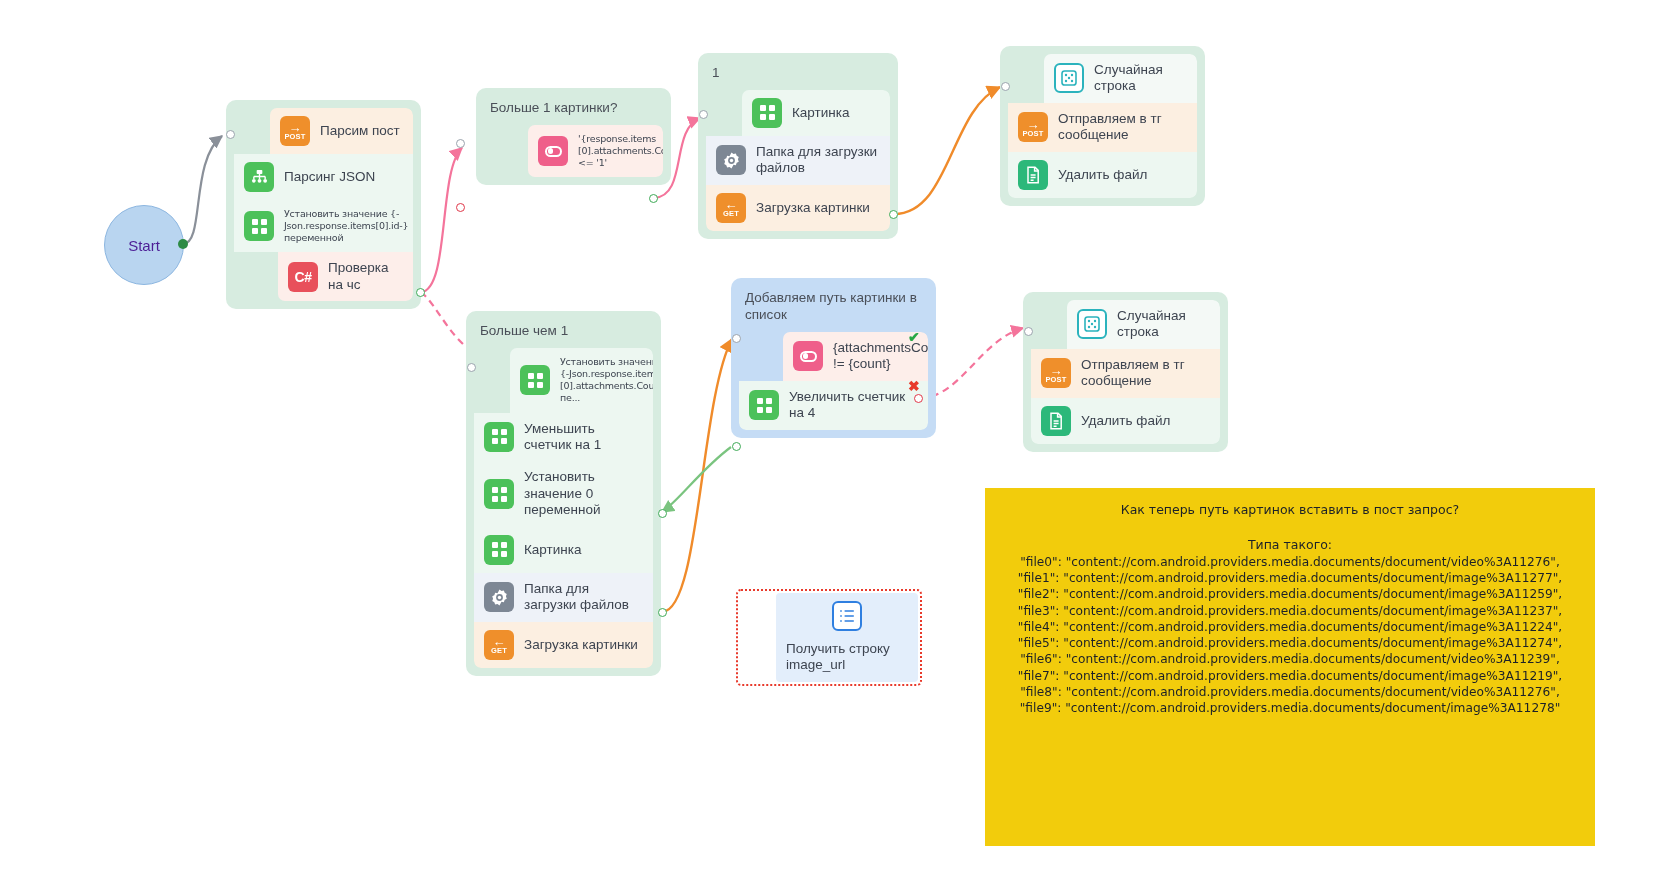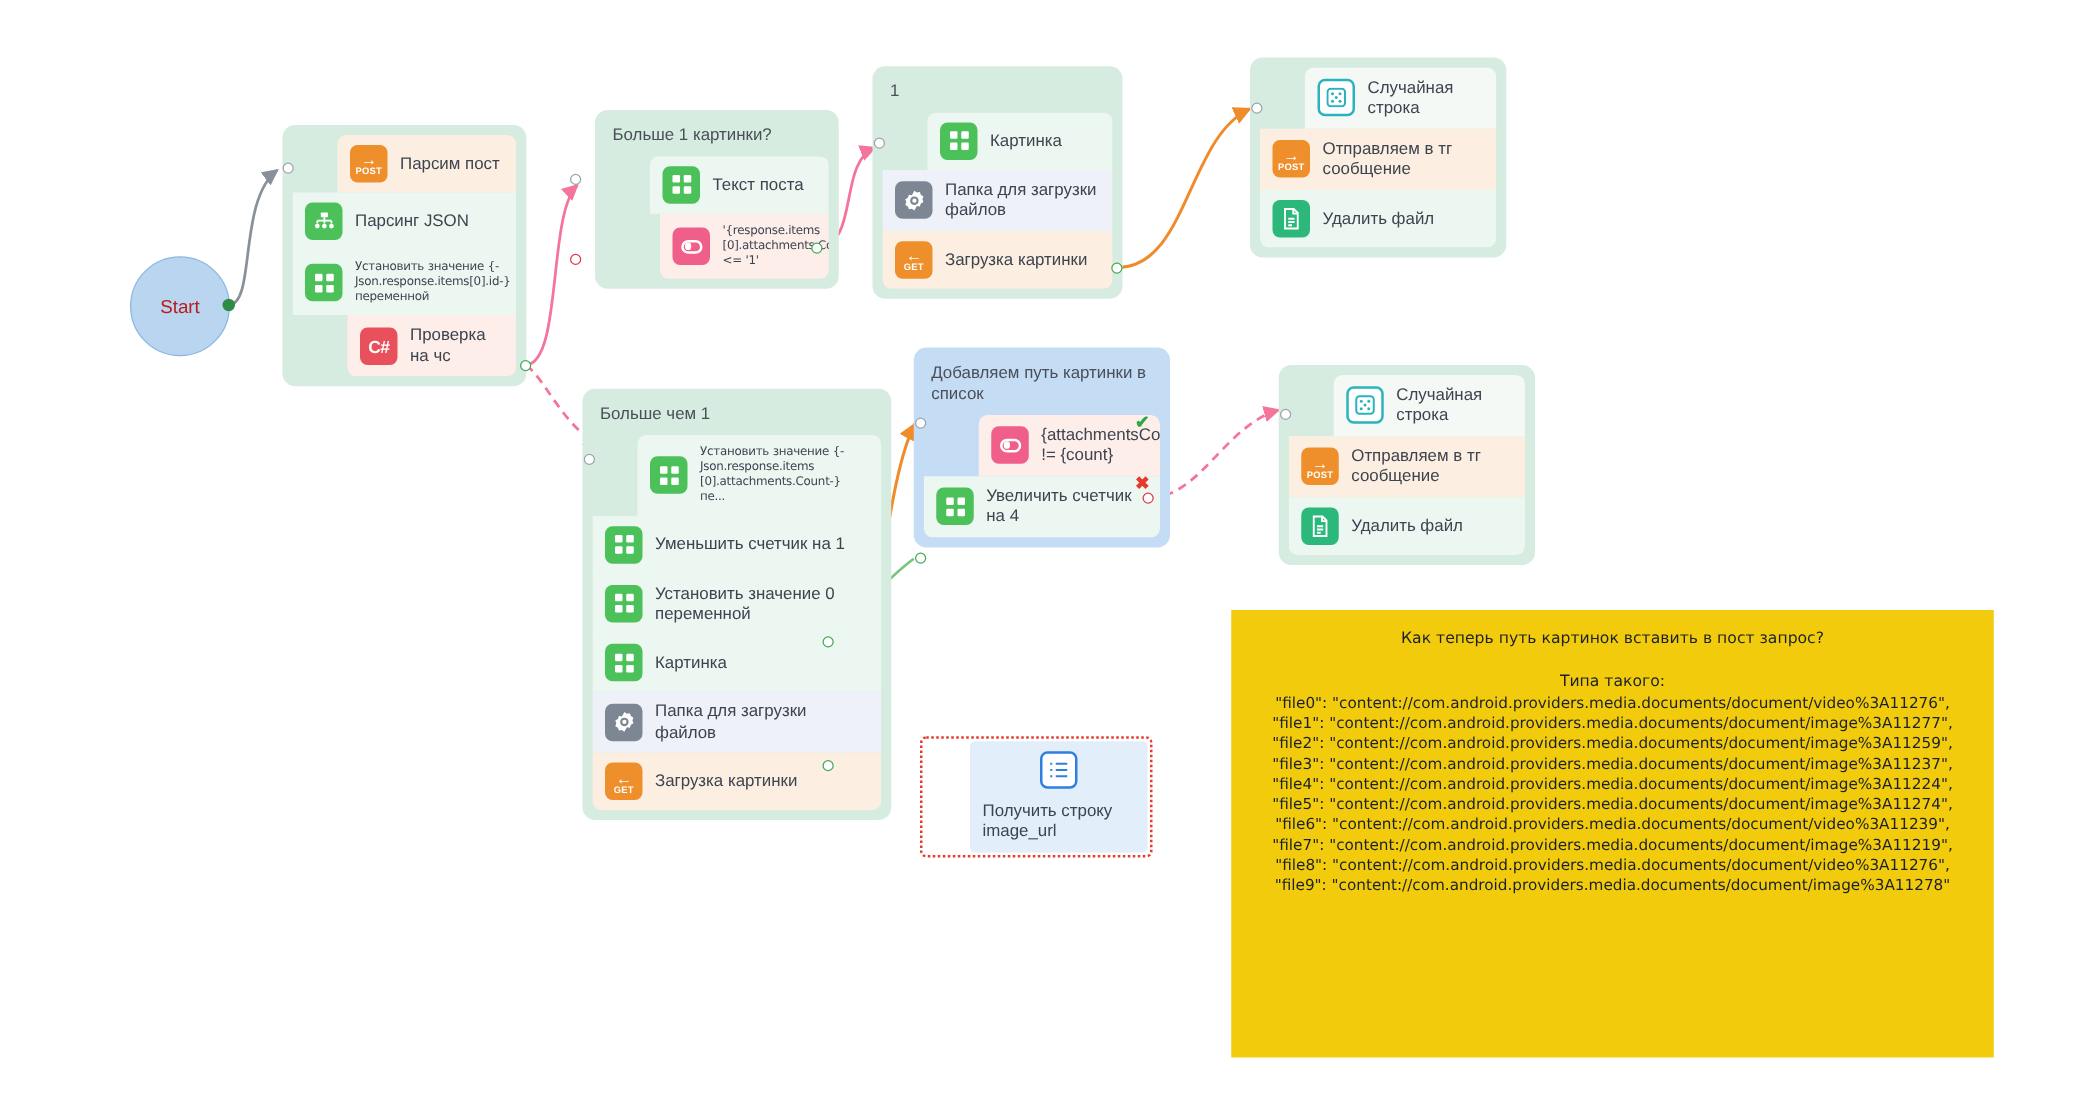--- a/index.html
+++ b/index.html
@@ -169,21 +169,21 @@
 
   
   .start-node {
     position: absolute;
     width: 78px; height: 78px;
     border-radius: 50%;
     background: #b9d5f0;
     border: 1.5px solid #8cb6e0;
     display: flex; align-items: center; justify-content: center;
     font-size: 15px;
-    color: #b91c1c;
+    color: #4c1d95;
     z-index: 3;
   }
   .start-dot {
     position: absolute;
     width: 10px; height: 10px; border-radius: 50%;
     background: #2e8b45;
     z-index: 6;
   }
 
   
@@ -316,31 +316,20 @@
 
     </div>
   </div>
   <div class="port green" style="left:416px; top:288px;"></div>
   <div class="port grey" style="left:226px; top:130px;"></div>
 
   <div class="group green" style="left:476px; top:88px; width:195px;">
     <div class="group-title">Больше 1 картинки?</div>
     <div class="group-body">
 
-      <div class="node t-green">
-        <div class="icon ic-green">
-          <span class="gl-grid">
-              <i></i>
-              <i></i>
-              <i></i>
-              <i></i>
-            </span>
-        </div>
-        <div class="node-label">Текст поста</div>
-      </div>
 
       <div class="node t-red">
         <div class="icon ic-pink">
           <span class="gl-toggle">
               <i></i>
             </span>
         </div>
         <div class="node-label small">'{response.items [0].attachments.Count}' &lt;= '1'</div>
       </div>
 
@@ -423,21 +412,21 @@
             <path d="M5.6 9 h5 M5.6 11.6 h5 M5.6 14.2 h3"></path>
           </svg>
         </div>
         <div class="node-label">Удалить файл</div>
       </div>
 
     </div>
   </div>
   <div class="port grey" style="left:1001px; top:82px;"></div>
 
-  <div class="group green" style="left:466px; top:311px; width:247px;">
+  <div class="group green" style="left:466px; top:311px; width:195px;">
     <div class="group-title">Больше чем 1</div>
     <div class="group-body">
 
       <div class="node t-green">
         <div class="icon ic-green">
           <span class="gl-grid">
               <i></i>
               <i></i>
               <i></i>
               <i></i>

